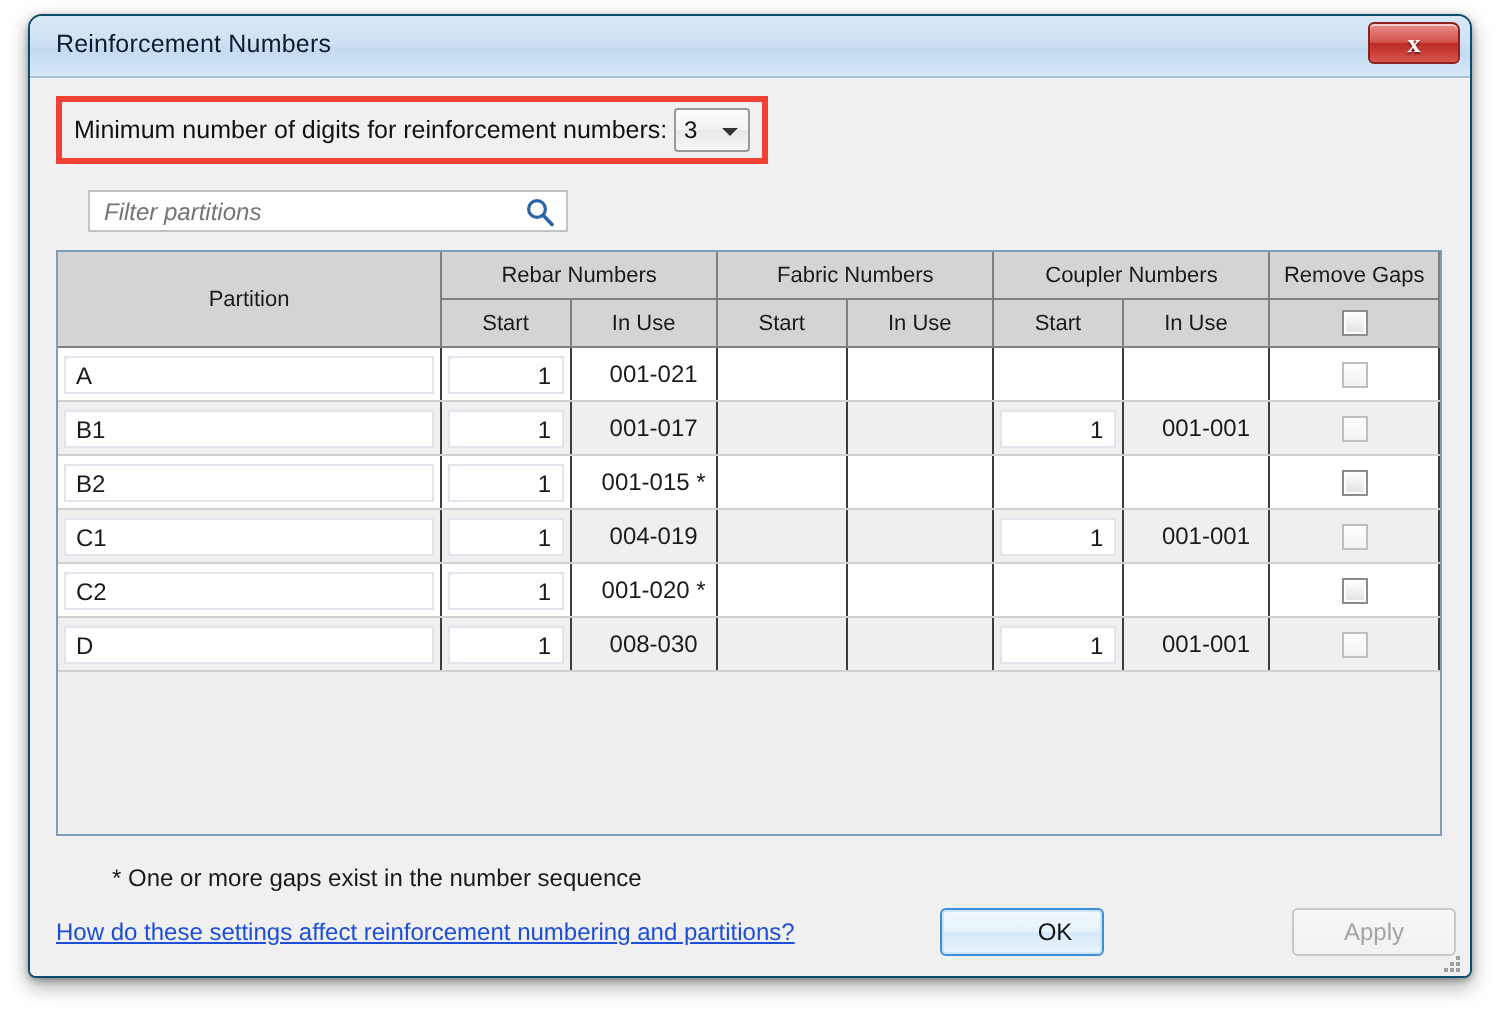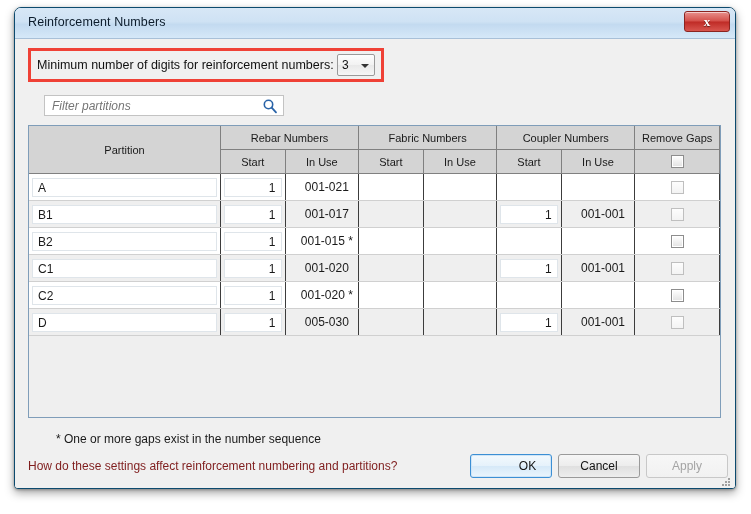--- a/index.html
+++ b/index.html
@@ -220,21 +220,22 @@
     left: 13px; top: 393px;
     font-size: 12px;
     color: #1a1a1a;
     white-space: nowrap;
     margin-left: 28px;
   }
   .help-link {
     position: absolute;
     left: 13px; top: 420px;
     font-size: 12px;
-    color: #7f1d1d;
+    color: #1d4ed8;
+    text-decoration: underline;
     white-space: nowrap;
     cursor: pointer;
   }
   .btn {
     position: absolute;
     top: 415px;
     width: 82px; height: 24px;
     font-size: 12px;
     font-family: "Liberation Sans", sans-serif;
     color: #141414;
@@ -378,21 +379,21 @@
                 <td></td>
                 <td class="cell-last"><span class="cbx enabled"></span></td>
               </tr>
               <tr class="alt">
                 <td>
                   <span class="cellbox">C1</span>
                 </td>
                 <td>
                   <span class="cellbox num">1</span>
                 </td>
-                <td><span class="plaintext">001-020</span></td>
+                <td><span class="plaintext">004-019</span></td>
                 <td></td>
                 <td></td>
                 <td>
                   <span class="cellbox num">1</span>
                 </td>
                 <td><span class="plaintext">001-001</span></td>
                 <td class="cell-last"><span class="cbx"></span></td>
               </tr>
               <tr class="norm">
                 <td>
@@ -408,38 +409,37 @@
                 <td></td>
                 <td class="cell-last"><span class="cbx enabled"></span></td>
               </tr>
               <tr class="alt">
                 <td>
                   <span class="cellbox">D</span>
                 </td>
                 <td>
                   <span class="cellbox num">1</span>
                 </td>
-                <td><span class="plaintext">005-030</span></td>
+                <td><span class="plaintext">008-030</span></td>
                 <td></td>
                 <td></td>
                 <td>
                   <span class="cellbox num">1</span>
                 </td>
                 <td><span class="plaintext">001-001</span></td>
                 <td class="cell-last"><span class="cbx"></span></td>
               </tr>
             </tbody>
         </table>
       </div>
 
       <div class="footnote">* One or more gaps exist in the number sequence</div>
       <div class="help-link">How do these settings affect reinforcement numbering and partitions?</div>
 
       <button class="btn default" id="btn-ok">OK</button>
-      <button class="btn" id="btn-cancel">Cancel</button>
       <button class="btn disabled" id="btn-apply">Apply</button>
 
       <svg class="resize-grip" viewBox="0 0 12 12">
         <g fill="#a0a0a0">
           <rect x="8" y="8" width="2" height="2"></rect>
             <rect x="5" y="8" width="2" height="2"></rect>
           <rect x="8" y="5" width="2" height="2"></rect>
             <rect x="2" y="8" width="2" height="2"></rect>
           <rect x="8" y="2" width="2" height="2"></rect>
             <rect x="5" y="5" width="2" height="2"></rect>

